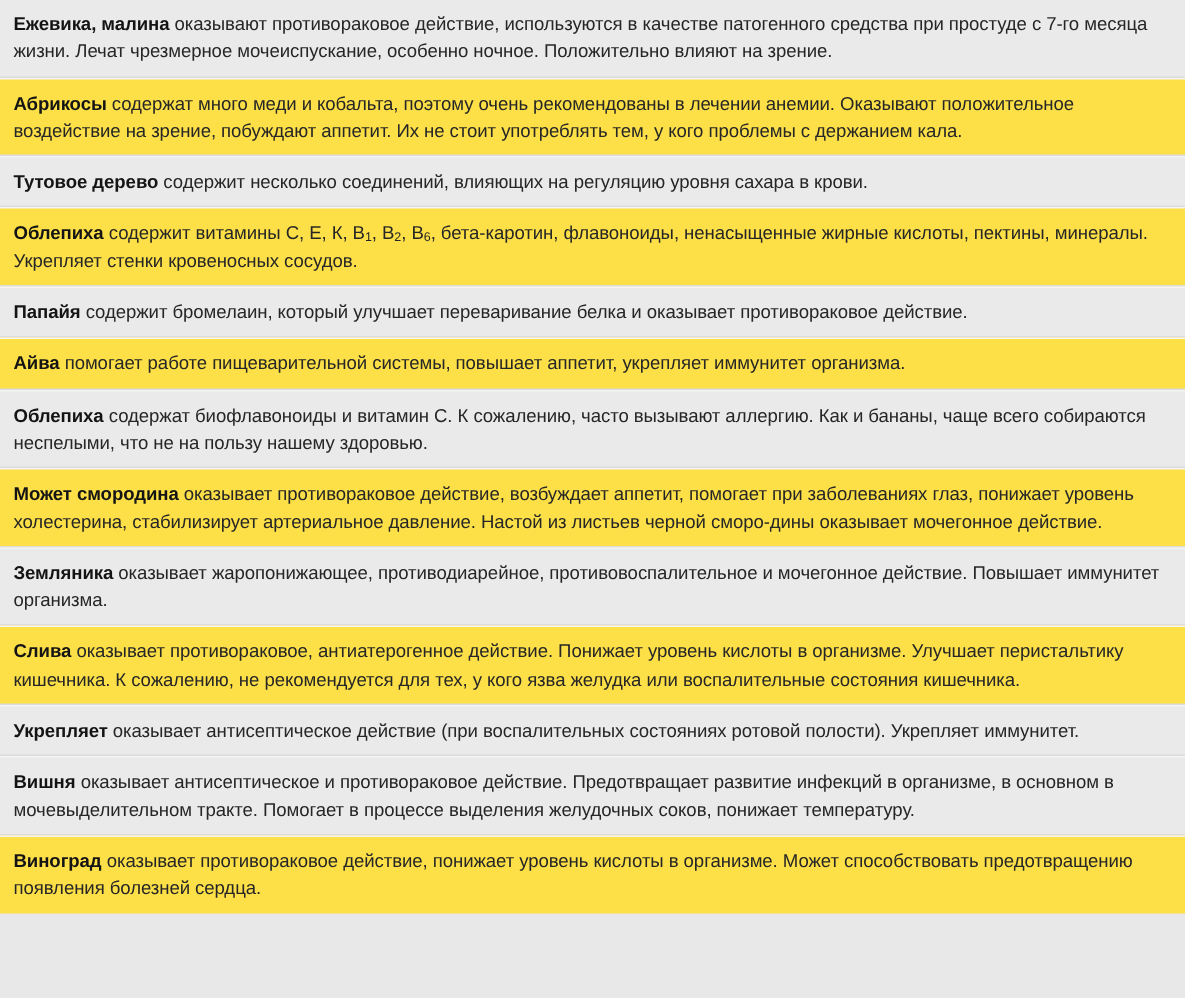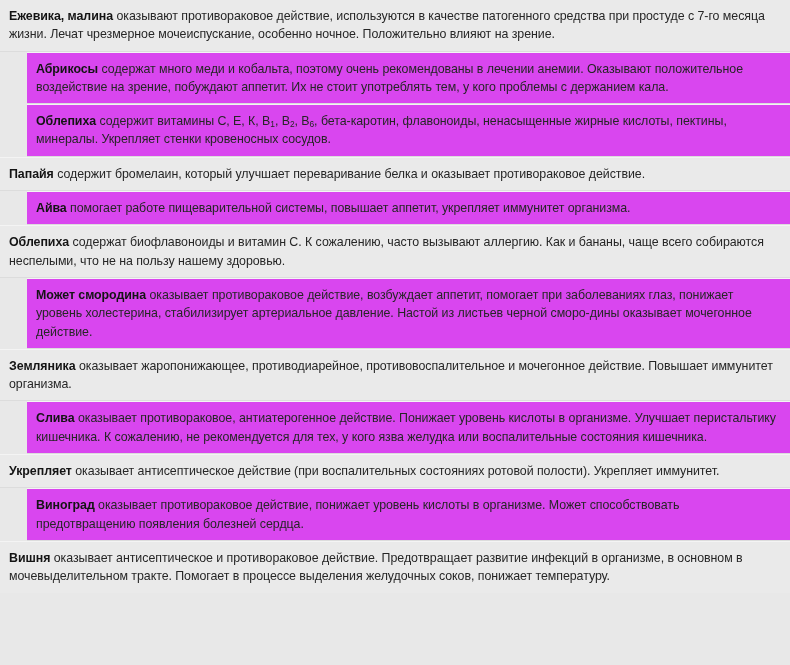--- a/index.html
+++ b/index.html
@@ -35,21 +35,21 @@
     letter-spacing: -0.05px;
   }
   .entry:first-child {
     border-top: none;
   }
   .entry:last-child {
     border-bottom: none;
   }
 
   .entry.band-a { background: #eaeaea; }
-  .entry.band-b { background: #d946ef; margin-left: 27px; }
+  .entry.band-b { background: #fde047; }
 
   .entry .lead {
     font-weight: bold;
     color: #141414;
   }
 
   .entry .body {
     font-weight: normal;
   }
 
@@ -59,23 +59,24 @@
     vertical-align: -0.22em;
   }
 </style>
 </head>
 <body>
 
 <div id="doc">
 
 <div class="entry band-a"><span class="lead">Ежевика, малина</span><span class="body"> оказывают противораковое действие, используются в качестве патогенного средства при простуде с 7-го месяца жизни. Лечат чрезмерное мочеиспускание, особенно ночное. Положительно влияют на зрение.</span></div>
     <div class="entry band-b"><span class="lead">Абрикосы</span><span class="body"> содержат много меди и кобальта, поэтому очень рекомендованы в лечении анемии. Оказывают положительное воздействие на зрение, побуждают аппетит. Их не стоит употреблять тем, у кого проблемы с держанием кала.</span></div>
+    <div class="entry band-a"><span class="lead">Тутовое дерево</span><span class="body"> содержит несколько соединений, влияющих на регуляцию уровня сахара в крови.</span></div>
     <div class="entry band-b"><span class="lead">Облепиха</span><span class="body"><span> содержит витамины С, Е, К, В</span><sub>1</sub><span>, В</span><sub>2</sub><span>, В</span><sub>6</sub><span>, бета-каротин, флавоноиды, ненасыщенные жирные кислоты, пектины, минералы. Укрепляет стенки кровеносных сосудов.</span></span></div>
     <div class="entry band-a"><span class="lead">Папайя</span><span class="body"> содержит бромелаин, который улучшает переваривание белка и оказывает противораковое действие.</span></div>
     <div class="entry band-b"><span class="lead">Айва</span><span class="body"> помогает работе пищеварительной системы, повышает аппетит, укрепляет иммунитет организма.</span></div>
     <div class="entry band-a"><span class="lead">Облепиха</span><span class="body"> содержат биофлавоноиды и витамин С. К сожалению, часто вызывают аллергию. Как и бананы, чаще всего собираются неспелыми, что не на пользу нашему здоровью.</span></div>
     <div class="entry band-b"><span class="lead">Может смородина</span><span class="body"> оказывает противораковое действие, возбуждает аппетит, помогает при заболеваниях глаз, понижает уровень холестерина, стабилизирует артериальное давление. Настой из листьев черной сморо-дины оказывает мочегонное действие.</span></div>
     <div class="entry band-a"><span class="lead">Земляника</span><span class="body"> оказывает жаропонижающее, противодиарейное, противовоспалительное и мочегонное действие. Повышает иммунитет организма.</span></div>
     <div class="entry band-b"><span class="lead">Слива</span><span class="body"> оказывает противораковое, антиатерогенное действие. Понижает уровень кислоты в организме. Улучшает перистальтику кишечника. К сожалению, не рекомендуется для тех, у кого язва желудка или воспалительные состояния кишечника.</span></div>
     <div class="entry band-a"><span class="lead">Укрепляет</span><span class="body"> оказывает антисептическое действие (при воспалительных состояниях ротовой полости). Укрепляет иммунитет.</span></div>
+    <div class="entry band-a"><span class="lead">Вишня</span><span class="body"> оказывает антисептическое и противораковое действие. Предотвращает развитие инфекций в организме, в основном в мочевыделительном тракте. Помогает в процессе выделения желудочных соков, понижает температуру.</span></div>
     <div class="entry band-b"><span class="lead">Виноград</span><span class="body"> оказывает противораковое действие, понижает уровень кислоты в организме. Может способствовать предотвращению появления болезней сердца.</span></div>
-    <div class="entry band-a"><span class="lead">Вишня</span><span class="body"> оказывает антисептическое и противораковое действие. Предотвращает развитие инфекций в организме, в основном в мочевыделительном тракте. Помогает в процессе выделения желудочных соков, понижает температуру.</span></div>
   </div>
 
 </body></html>

